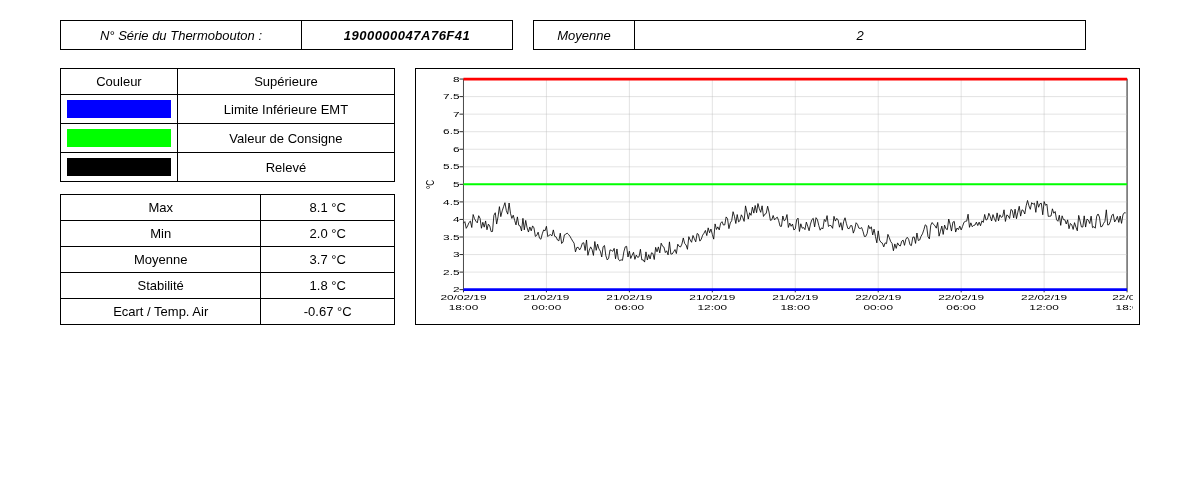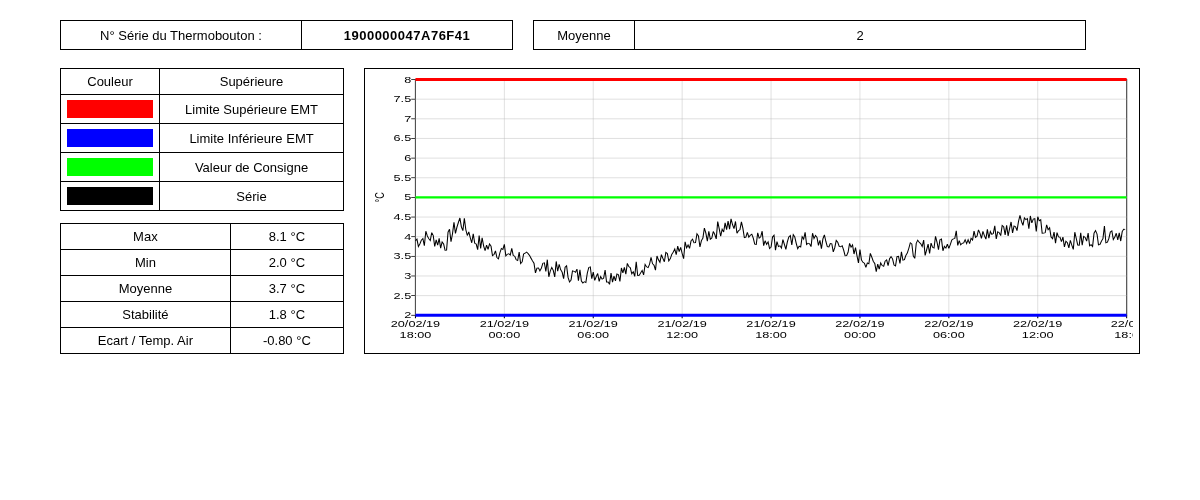--- a/index.html
+++ b/index.html
@@ -7,20 +7,21 @@
     font-size: 13px;
     color: #000;
     background: #fff;
     margin: 0;
     padding: 20px 60px;
   }
   .top-row {
     display: flex;
     gap: 20px;
     margin-bottom: 18px;
+    font-style: italic;
   }
   .cellbox {
     border: 1px solid #000;
     padding: 4px 10px;
     display: inline-flex;
     align-items: center;
     justify-content: center;
     min-height: 20px;
   }
   .top-block {
@@ -30,21 +31,21 @@
   .serial-label { width: 220px; }
   .serial-value { width: 190px; font-weight: bold; letter-spacing: 0.5px; text-align: right; }
   .pos-label  { width: 80px; }
   .pos-value  { width: 430px; }
 
   .lower-row {
     display: flex;
     gap: 20px;
     align-items: stretch;
   }
-  .left-col { width: 284px; flex-shrink:0; }
+  .left-col { width: 335px; flex-shrink:0; }
   .right-col { flex: 1; border: 1px solid #000; position: relative; }
 
   table.info {
     border-collapse: collapse;
     width: 100%;
   }
   table.info + table.info { margin-top: 12px; }
   table.info td, table.info th {
     border: 1px solid #000;
     padding: 5px 6px;
@@ -83,41 +84,35 @@
   <div class="left-col">
 
     <table class="info">
       <tbody>
           <tr>
         <th style="width:35%">Couleur</th>
         <th>Supérieure</th>
       </tr>
       <tr>
         <td>
-              <div class="swatch" style="background:#ff0000"></div>
-            </td>
-        <td>Limite Supérieure EMT</td>
-      </tr>
-      <tr>
-        <td>
               <div class="swatch" style="background:#0000ff"></div>
             </td>
         <td>Limite Inférieure EMT</td>
       </tr>
       <tr>
         <td>
               <div class="swatch" style="background:#00ff00"></div>
             </td>
         <td>Valeur de Consigne</td>
       </tr>
       <tr>
         <td>
               <div class="swatch" style="background:#000000"></div>
             </td>
-        <td>Série</td>
+        <td>Relevé</td>
       </tr>
     </tbody>
       </table>
 
     <table class="info">
       <tbody>
           <tr>
         <td style="width:60%">Max</td>
         <td>8.1 °C</td>
       </tr>
@@ -128,21 +123,21 @@
       <tr>
         <td>Moyenne</td>
         <td>3.7 °C</td>
       </tr>
       <tr>
         <td>Stabilité</td>
         <td>1.8 °C</td>
       </tr>
       <tr>
         <td>Ecart / Temp. Air</td>
-        <td>-0.80 °C</td>
+        <td>-0.67 °C</td>
       </tr>
     </tbody>
       </table>
 
   </div>
 
   <div class="right-col">
     <div class="chart-wrap">
       <svg id="chart-svg" width="100%" height="100%" viewBox="0 0 720 360" preserveAspectRatio="none">
           <rect x="42" y="6" width="672" height="312" fill="none" stroke="#000" stroke-width="1"></rect>

